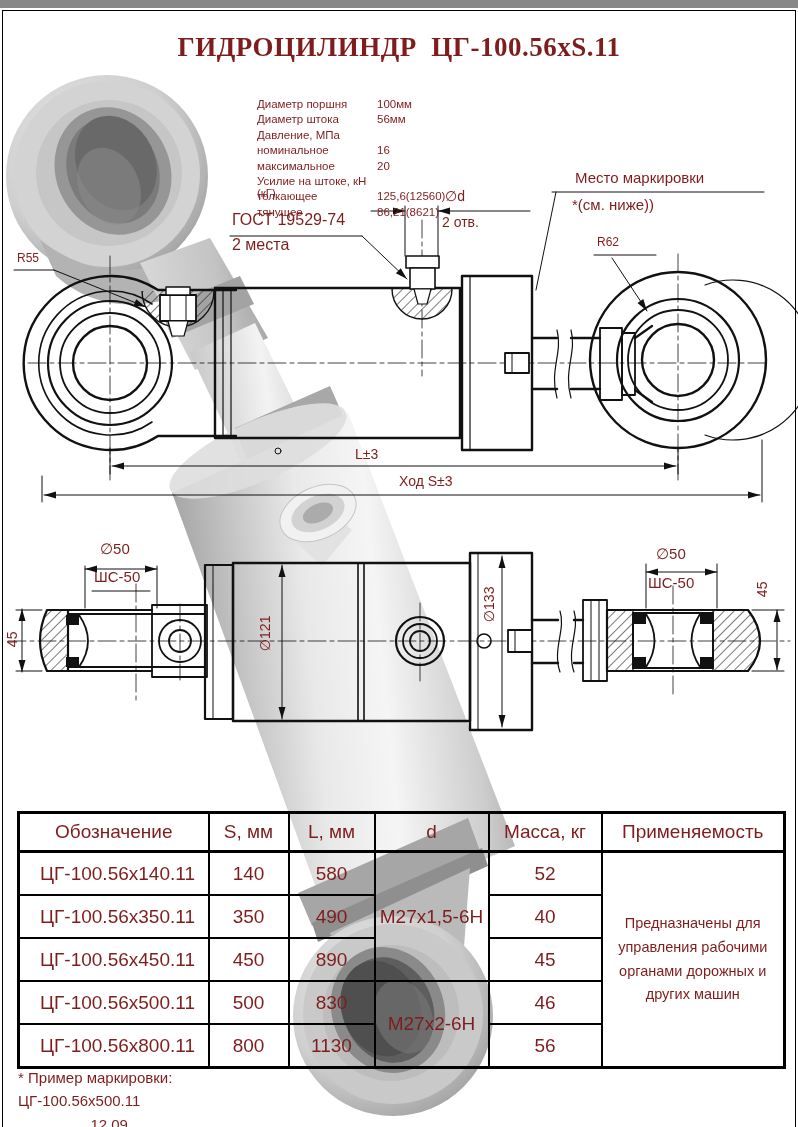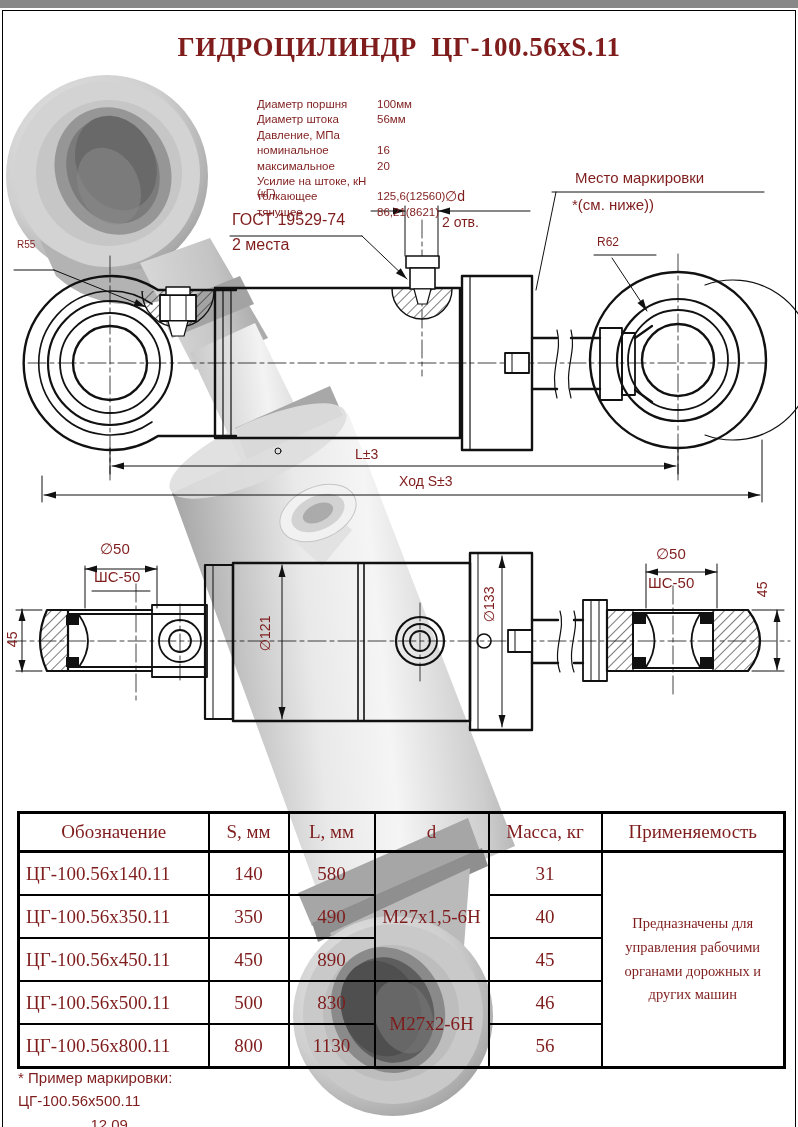--- a/index.html
+++ b/index.html
@@ -10,26 +10,26 @@
   .lbl{position:absolute;white-space:nowrap;line-height:1.05;z-index:5;}
   .rot{transform:rotate(-90deg);text-align:center;}
   .title{position:absolute;top:24px;left:0;width:100%;text-align:center;
          font-family:"Liberation Serif",serif;font-weight:bold;font-size:27px;
          letter-spacing:.5px;white-space:pre;z-index:5;}
   .specs{position:absolute;left:257px;top:90px;font-size:11.5px;z-index:5;}
   .spec-row{display:flex;height:15.4px;align-items:flex-start;}
   .spec-row .sl{width:120px;}
   table.spec-table{position:absolute;left:17px;top:803px;width:766px;z-index:4;
         border-collapse:collapse;background:transparent;table-layout:fixed;
-        border:3px solid #000;font-family:Liberation Serif, serif;}
+        border:3px solid #000;}
   .spec-table th,.spec-table td{border:2px solid #000;padding:0;text-align:center;
         font-weight:normal;background:transparent;}
   .spec-table th{font-size:19px;height:36px;border-bottom:3px solid #000;}
   .spec-table td{font-size:19px;height:41px;}
-  .spec-table td.desig{text-align:left;padding-left:6px;}
+  .spec-table td.desig{text-align:left;padding-left:20px;}
   .spec-table td.app{font-size:14.5px;line-height:1.65;padding:0 3px;}
   .footnote{position:absolute;left:18px;top:1058px;font-size:15px;line-height:1.55;z-index:5;}
   .fn-indent{padding-left:28px;text-align:center;}
 </style>
 </head>
 <body>
 
 <div class="page">
   <div class="frame"></div>
 
@@ -308,21 +308,21 @@
     <div class="spec-row">
         <span class="sl">тянущее</span>
         <span>86,21(8621)</span>
       </div>
   </div>
 
   <div class="lbl" style="left:232px;top:204px;font-size:16px">ГОСТ 19529-74</div>
   <div class="lbl" style="left:232px;top:229px;font-size:16px">2 места</div>
   <div class="lbl" style="left:575px;top:162px;font-size:15px">Место маркировки</div>
   <div class="lbl" style="left:572px;top:189px;font-size:15px">*(см. ниже))</div>
-  <div class="lbl" style="left:17px;top:232px;font-size:10px">R55</div>
+  <div class="lbl" style="left:17px;top:244px;font-size:12px">R55</div>
   <div class="lbl" style="left:597px;top:228px;font-size:12px">R62</div>
   <div class="lbl" style="left:445px;top:181px;font-size:14px">∅d</div>
   <div class="lbl" style="left:442px;top:207px;font-size:14px">2 отв.</div>
   <div class="lbl" style="left:355px;top:439px;font-size:14px">L±3</div>
   <div class="lbl" style="left:399px;top:466px;font-size:14px">Ход S±3</div>
 
   <div class="lbl" style="left:100px;top:533px;font-size:15px">∅50</div>
   <div class="lbl" style="left:94px;top:561px;font-size:15px">ШС-50</div>
   <div class="lbl rot" style="left:-6px;top:624px;width:36px;font-size:14px">45</div>
   <div class="lbl rot" style="left:235px;top:618px;width:60px;font-size:14px">∅121</div>
@@ -349,21 +349,21 @@
         <th>Масса, кг</th>
         <th>Применяемость</th>
       </tr>
     </thead>
     <tbody>
       <tr>
         <td class="desig">ЦГ-100.56х140.11</td>
         <td>140</td>
         <td>580</td>
         <td rowspan="3">M27x1,5-6H</td>
-        <td>31</td>
+        <td>52</td>
         <td rowspan="5" class="app">Предназначены для управления рабочими органами дорожных и других машин</td>
       </tr>
       <tr>
         <td class="desig">ЦГ-100.56х350.11</td>
         <td>350</td>
         <td>490</td>
         <td>40</td>
       </tr>
       <tr>
         <td class="desig">ЦГ-100.56х450.11</td>

